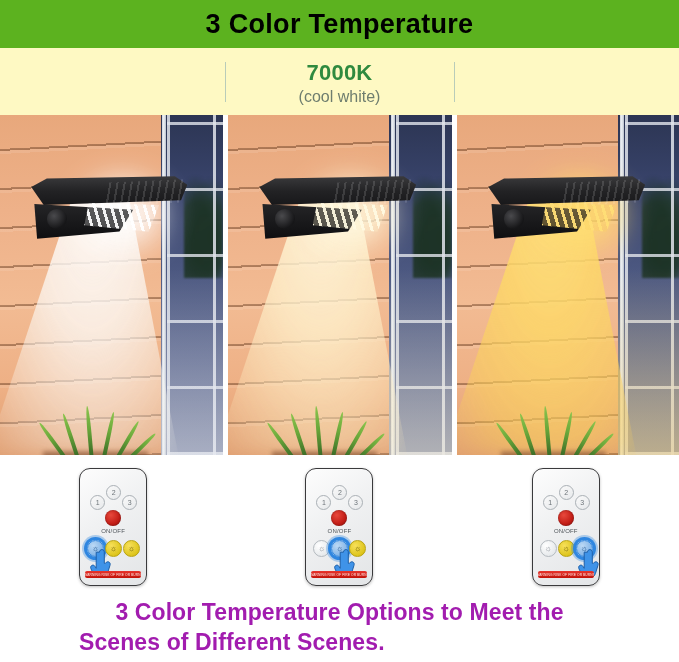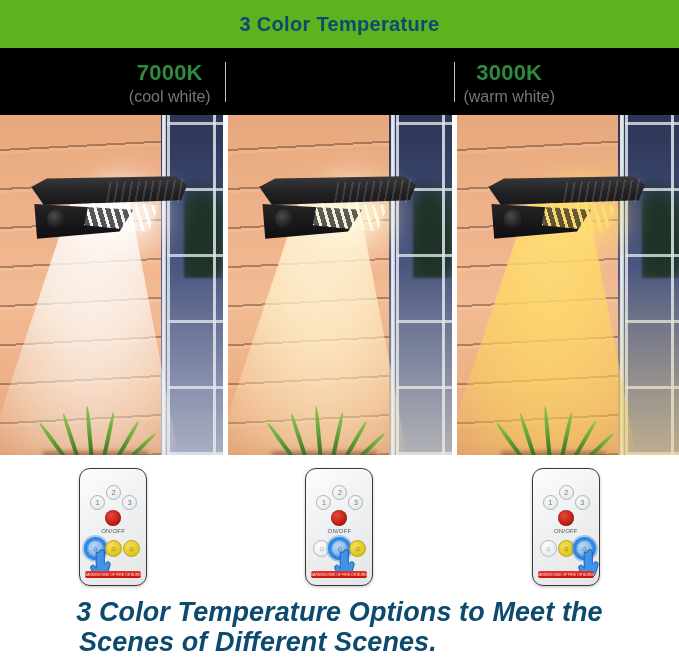--- a/index.html
+++ b/index.html
@@ -11,32 +11,32 @@
     position:relative;
   }
 
   
   .header{
     height:48px;
     background:#5cb21f;
     display:flex;align-items:center;justify-content:center;
   }
   .header-title{
-    color:#0c4a6e;
-    font-size:20px;
+    color:#000000;
+    font-size:27px;
     font-weight:bold;
     letter-spacing:.3px;
   }
 
   
   .label-row{
     height:67px;
     display:flex;
     position:relative;
-    background:#000000;
+    background:#fef9c3;
   }
   .label-cell{
     flex:1 1 0;
     display:flex;flex-direction:column;
     align-items:center;justify-content:center;
     padding-top:4px;
   }
   .label-kelvin{
     color:#2f8a3f;
     font-size:22px;
@@ -292,44 +292,39 @@
 
   
   .footer{
     height:67px;
     display:flex;flex-direction:column;
     align-items:center;justify-content:flex-start;
     padding-top:2px;
     background:#ffffff;
   }
   .footer-line{
-    color:#0c4a6e;
-    font-size:27px;
+    color:#a21caf;
+    font-size:23px;
     font-weight:bold;
     line-height:30px;
     letter-spacing:.1px;
-    font-style:italic;
   }
   .footer-line.l2{align-self:flex-start;margin-left:79px;}
 </style>
 </head>
 <body>
 
 <div class="header">
   <div class="header-title">3 Color Temperature</div>
 </div>
 
 <div class="label-row">
   <div class="label-cell">
     <div class="label-kelvin">7000K</div>
     <div class="label-sub">(cool white)</div>
-  </div>
-  <div class="label-cell">
-    <div class="label-kelvin">3000K</div>
-    <div class="label-sub">(warm white)</div>
   </div>
   <div class="label-divider d1"></div>
   <div class="label-divider d2"></div>
 </div>
 
 <div class="panels">
 
   <div class="panel p1">
     <div class="wall"></div>
     <div class="window">

